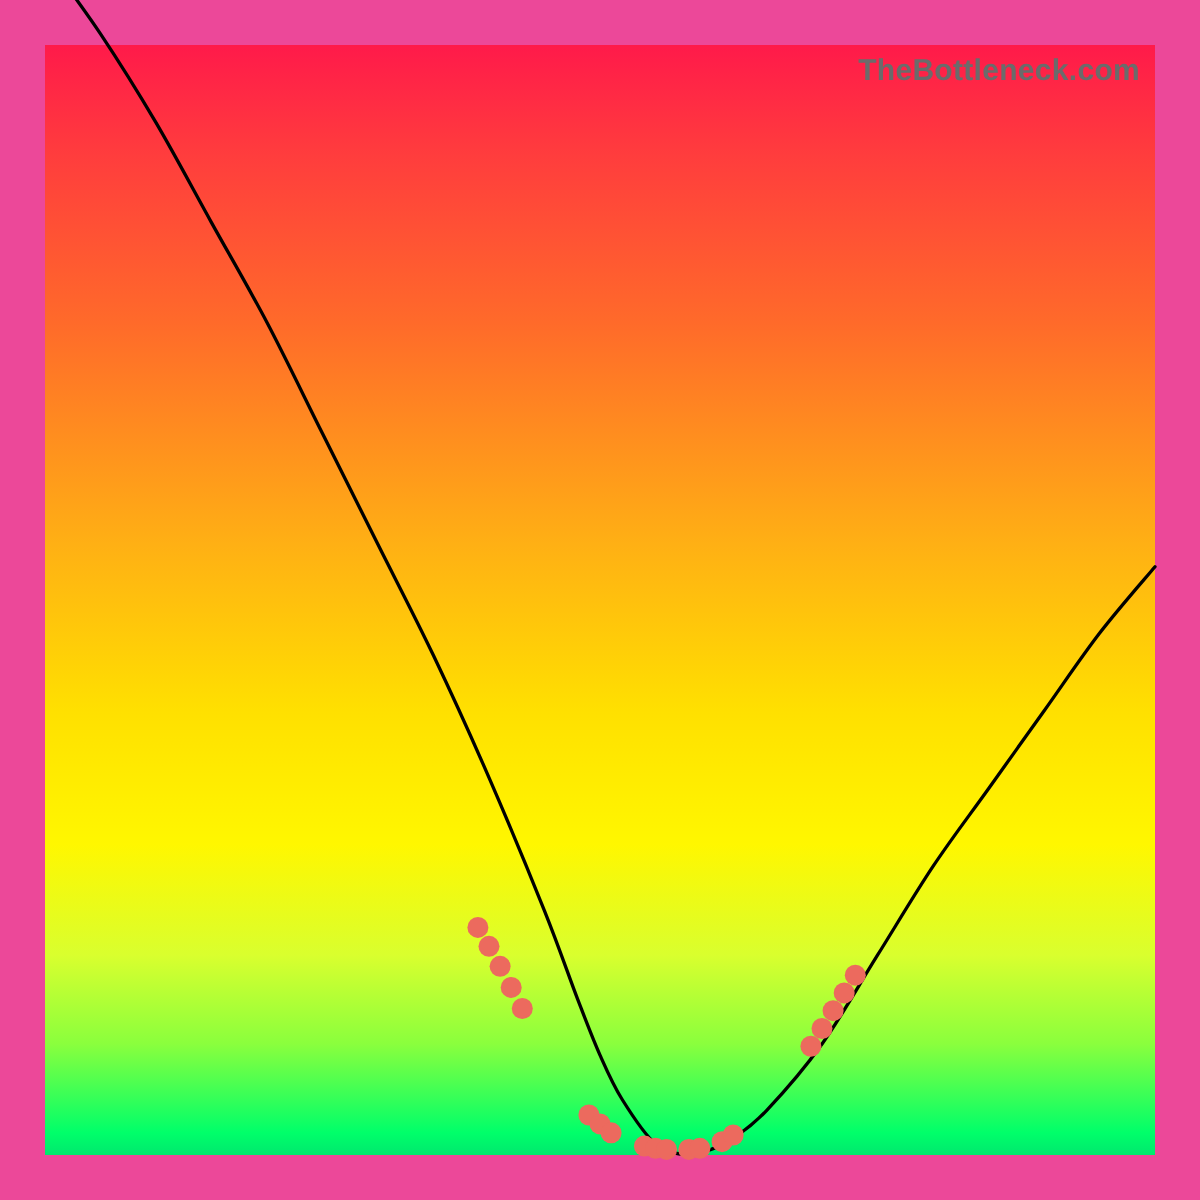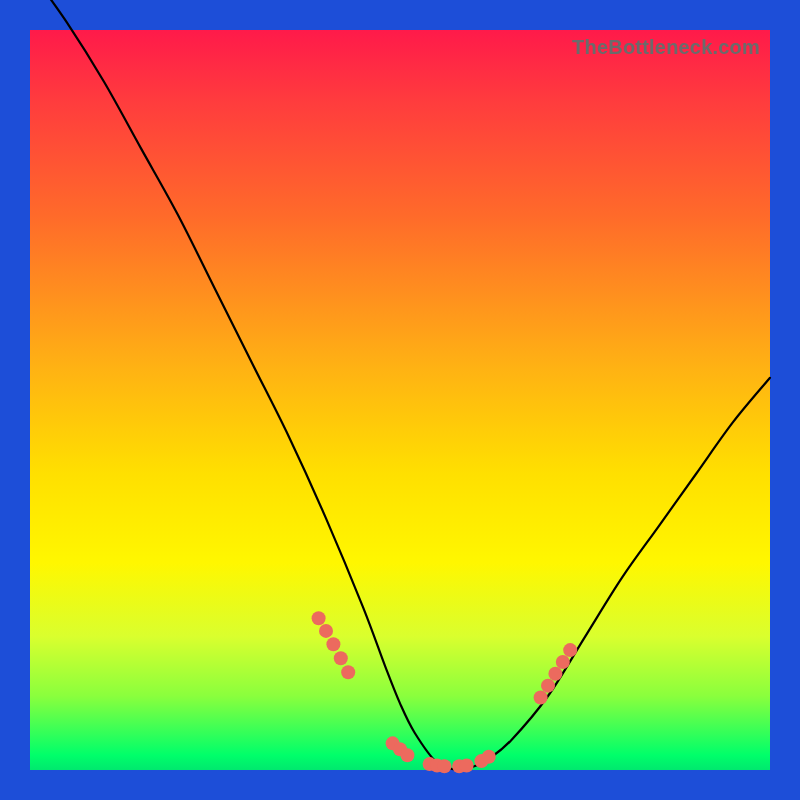--- a/index.html
+++ b/index.html
@@ -1,21 +1,21 @@
 <!DOCTYPE html>
 <html><head>
 <meta charset="utf-8">
 <style>
   * { margin: 0; padding: 0; box-sizing: border-box; }
   html, body { width: 800px; height: 800px; overflow: hidden; background: #000; }
   .canvas {
     position: relative;
     width: 800px;
     height: 800px;
-    background: #1d4ed8;
+    background: #ec4899;
   }
   .plot-area {
     position: absolute;
     left: 30px;
     top: 30px;
     width: 740px;
     height: 740px;
     background: linear-gradient(
       to bottom,
       #ff1a4a 0%,

